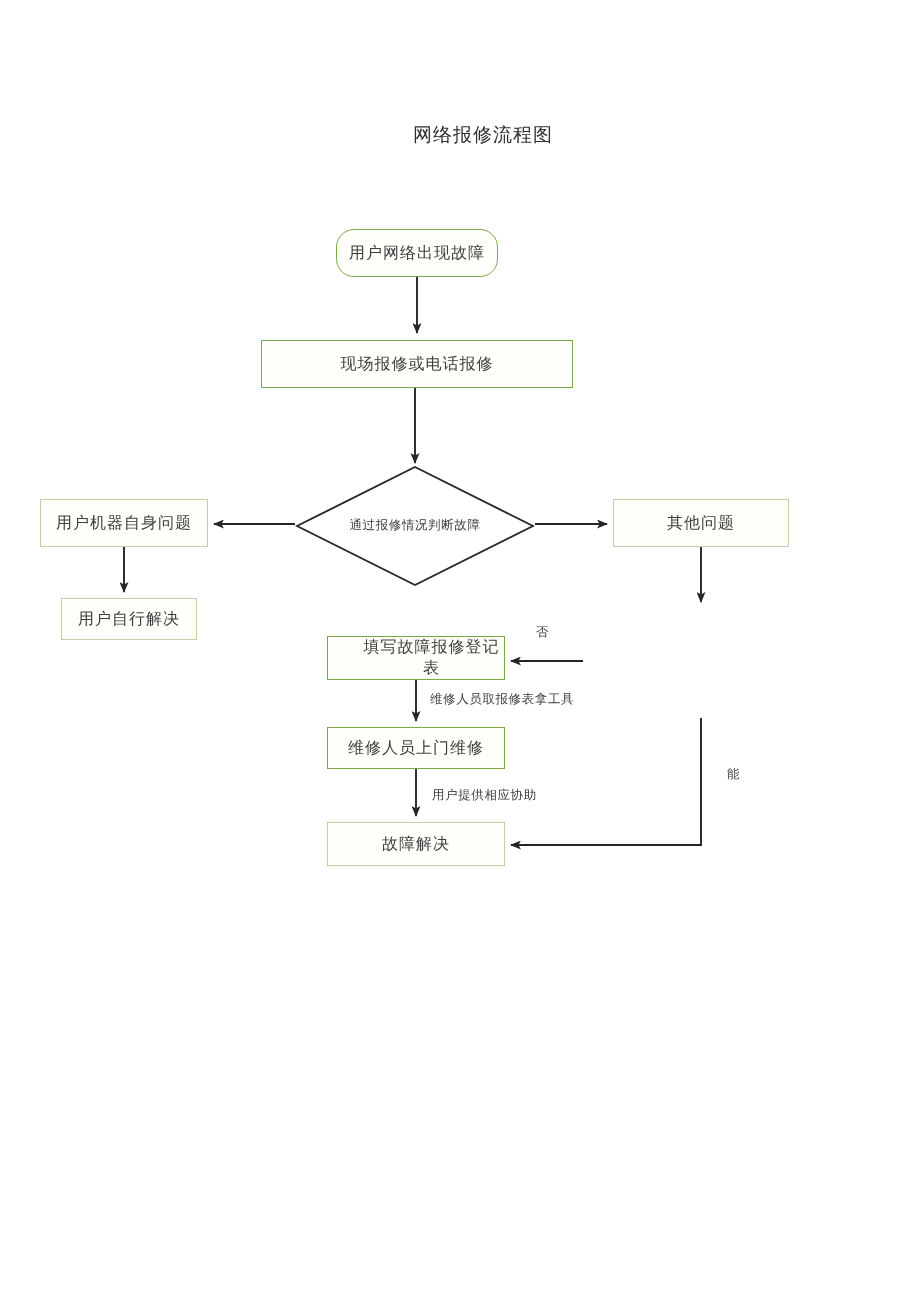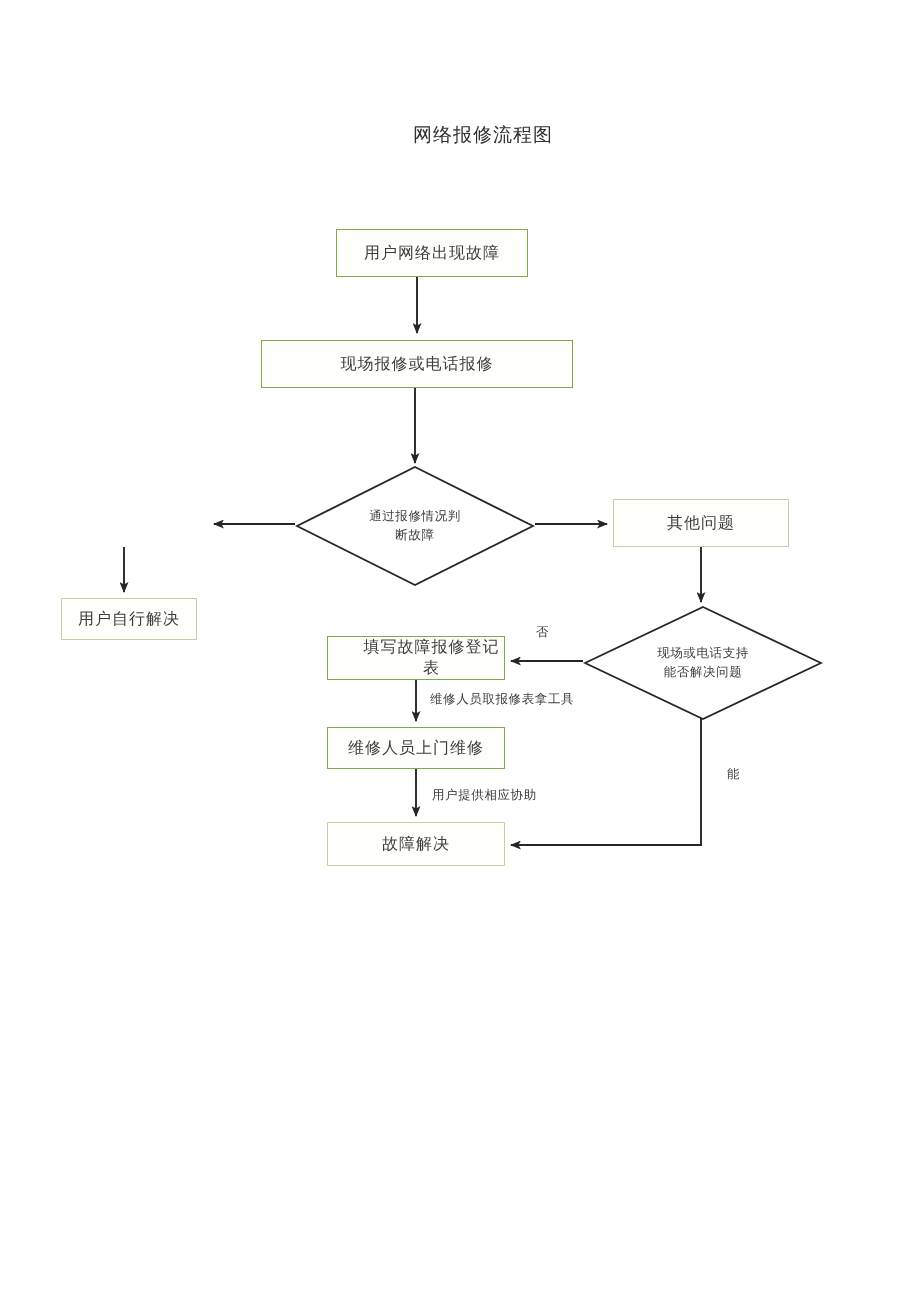--- a/index.html
+++ b/index.html
@@ -50,21 +50,21 @@
     box-sizing: border-box;
   }
   .diamond svg { display: block; }
   .diamond .dlabel {
     position: absolute;
     left: 0;
     top: 0;
     width: 100%;
     height: 100%;
     display: flex;
-    flex-direction: column;
+    flex-direction: row;
     align-items: center;
     justify-content: center;
     font-size: 12.5px;
     line-height: 1.55;
     letter-spacing: 0.6px;
     color: #3d3d3d;
     text-align: center;
     pointer-events: none;
   }
   .edge-layer {
@@ -113,48 +113,40 @@
       <line x1="583" y1="661" x2="511" y2="661" marker-end="url(#arrowhead)"></line>
 
       <line x1="416" y1="680" x2="416" y2="721" marker-end="url(#arrowhead)"></line>
 
       <line x1="416" y1="769" x2="416" y2="816" marker-end="url(#arrowhead)"></line>
 
       <path d="M701,718 L701,845 L511,845" marker-end="url(#arrowhead)"></path>
     </g>
   </svg>
 
-  <div class="node box-strong" style="left:336px; top:229px; width:192px; height:48px;">用户网络出现故障</div>
+  <div class="node box-strong" style="left:336px; top:229px; width:162px; height:48px;border-radius:18px;">用户网络出现故障</div>
 
   <div class="node box-strong" style="left:261px; top:340px; width:312px; height:48px;">现场报修或电话报修</div>
 
   <div class="diamond" style="left:295px; top:465px; width:240px; height:122px;">
     <svg width="240" height="122" viewBox="0 0 240 122">
       <polygon points="120,2 238,61 120,120 2,61" fill="#ffffff" stroke="#262626" stroke-width="1.9"></polygon>
     </svg>
     <div class="dlabel">
       <span>通过报修情况判</span>
       <span>断故障</span>
     </div>
   </div>
 
+  <div class="node box-soft" style="left:40px; top:499px; width:168px; height:48px;">用户机器自身问题</div>
 
   <div class="node box-soft" style="left:61px; top:598px; width:136px; height:42px;">用户自行解决</div>
 
   <div class="node box-soft" style="left:613px; top:499px; width:176px; height:48px;">其他问题</div>
 
-  <div class="diamond" style="left:583px; top:605px; width:240px; height:116px;">
-    <svg width="240" height="116" viewBox="0 0 240 116">
-      <polygon points="120,2 238,58 120,114 2,58" fill="#ffffff" stroke="#262626" stroke-width="1.9"></polygon>
-    </svg>
-    <div class="dlabel">
-      <span>现场或电话支持</span>
-      <span>能否解决问题</span>
-    </div>
-  </div>
 
   <div class="node box-strong" style="left:327px; top:636px; width:178px; height:44px;padding-left:31px;">填写故障报修登记表</div>
 
   <div class="node box-strong" style="left:327px; top:727px; width:178px; height:42px;">维修人员上门维修</div>
 
   <div class="node box-soft" style="left:327px; top:822px; width:178px; height:44px;">故障解决</div>
 
   <div class="edge-label" style="left:536px; top:624px;">否</div>
 
   <div class="edge-label" style="left:430px; top:691px;text-align:center;">维修人员取报修表拿工具</div>

